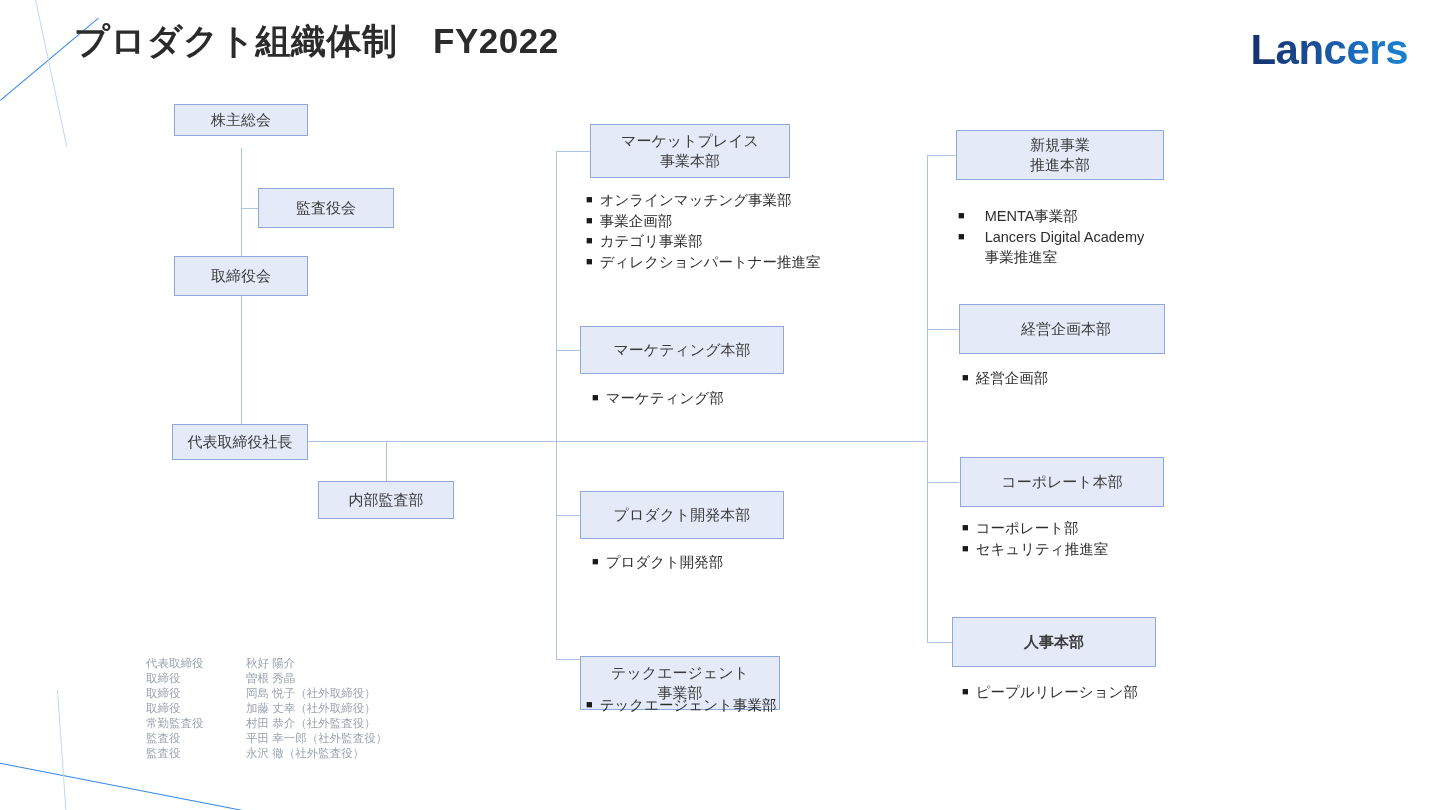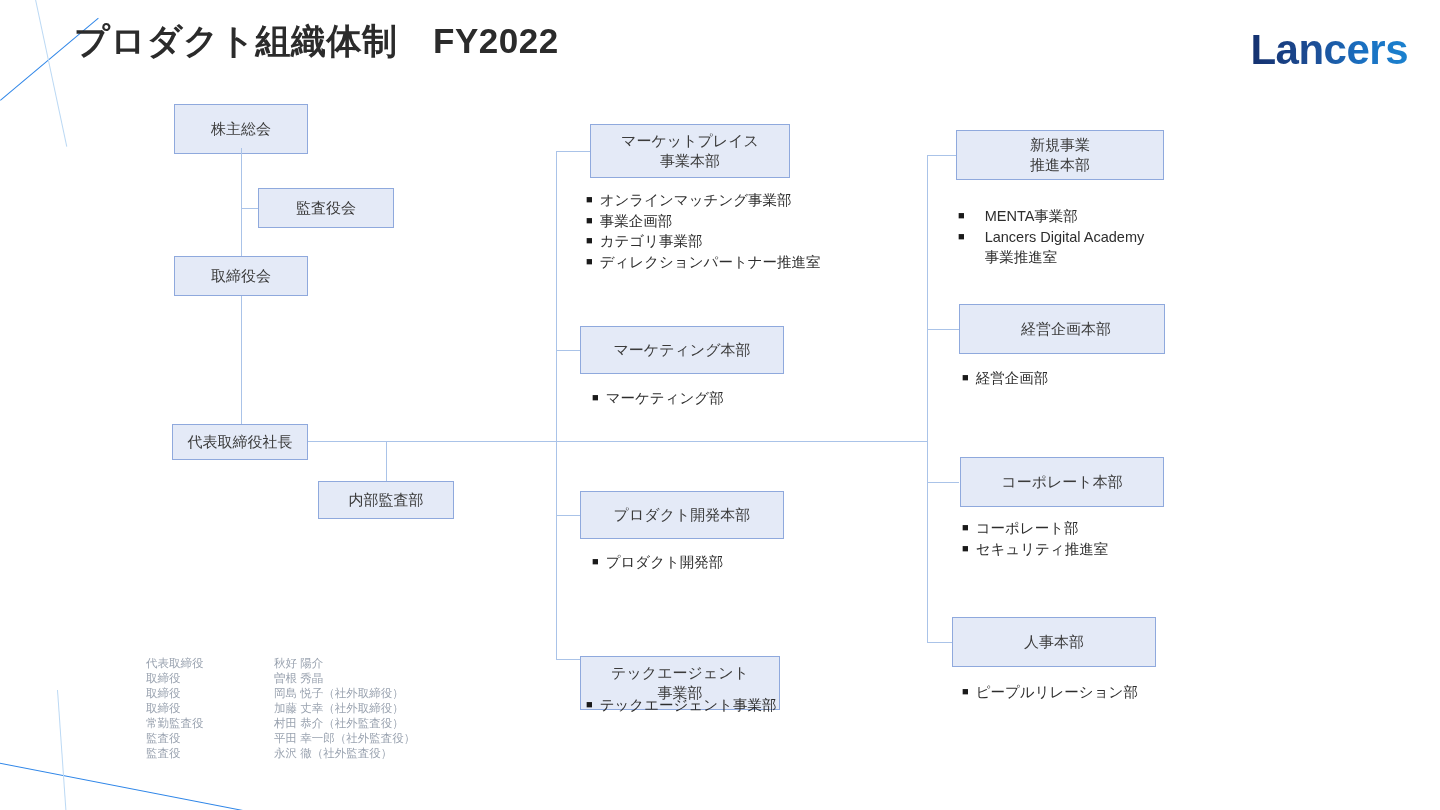--- a/index.html
+++ b/index.html
@@ -116,38 +116,38 @@
   .blist .txt { flex: 1 1 auto; white-space: pre-line; }
 
   
   #roster {
     position: absolute;
     left: 146px; top: 656px;
     font-size: 11.5px;
     line-height: 1.30;
     color: #9aa3b0;
   }
-  #roster .rrow { display: flex; gap: 28px; }
+  #roster .rrow { display: flex; }
   #roster .role { flex: 0 0 100px; }
   #roster .person { flex: 1 1 auto; white-space: pre; }
 </style>
 </head>
 <body>
 
 <div id="slide">
 
   <div class="deco deco-a"></div>
   <div class="deco deco-b"></div>
   <div class="deco deco-c"></div>
   <div class="deco deco-d"></div>
 
   <div id="title">プロダクト組織体制　FY2022</div>
   <div id="logo">Lancers</div>
 
-  <div class="box" style="left:174px; top:104px; width:134px; height:50px;">株主総会</div>
+  <div class="box" style="left:174px; top:104px; width:134px; height:32px;">株主総会</div>
 
   <div class="box" style="left:258px; top:188px; width:136px; height:40px;">監査役会</div>
 
   <div class="box" style="left:174px; top:256px; width:134px; height:40px;">取締役会</div>
 
   <div class="box" style="left:318px; top:481px; width:136px; height:38px;">内部監査部</div>
 
   <div class="box" style="left:172px; top:424px; width:136px; height:36px;">代表取締役社長</div>
 
   <div class="ln ln-v" style="left:241px; top:148px; height:108px;"></div>
@@ -241,21 +241,21 @@
     <div class="row">
         <span class="bullet">■</span>
         <span class="txt">コーポレート部</span>
       </div>
     <div class="row">
         <span class="bullet">■</span>
         <span class="txt">セキュリティ推進室</span>
       </div>
   </div>
 
-  <div class="box" style="left:952px; top:617px; width:204px; height:50px;">人事本部</div>
+  <div class="box" style="left:952px; top:617px; width:204px; height:50px;font-weight:bold;">人事本部</div>
   <div class="blist" style="left:962px; top:682px; width:280px;">
     <div class="row">
         <span class="bullet">■</span>
         <span class="txt">ピープルリレーション部</span>
       </div>
   </div>
 
   <div id="roster">
     <div class="rrow">
         <span class="role">代表取締役</span>

